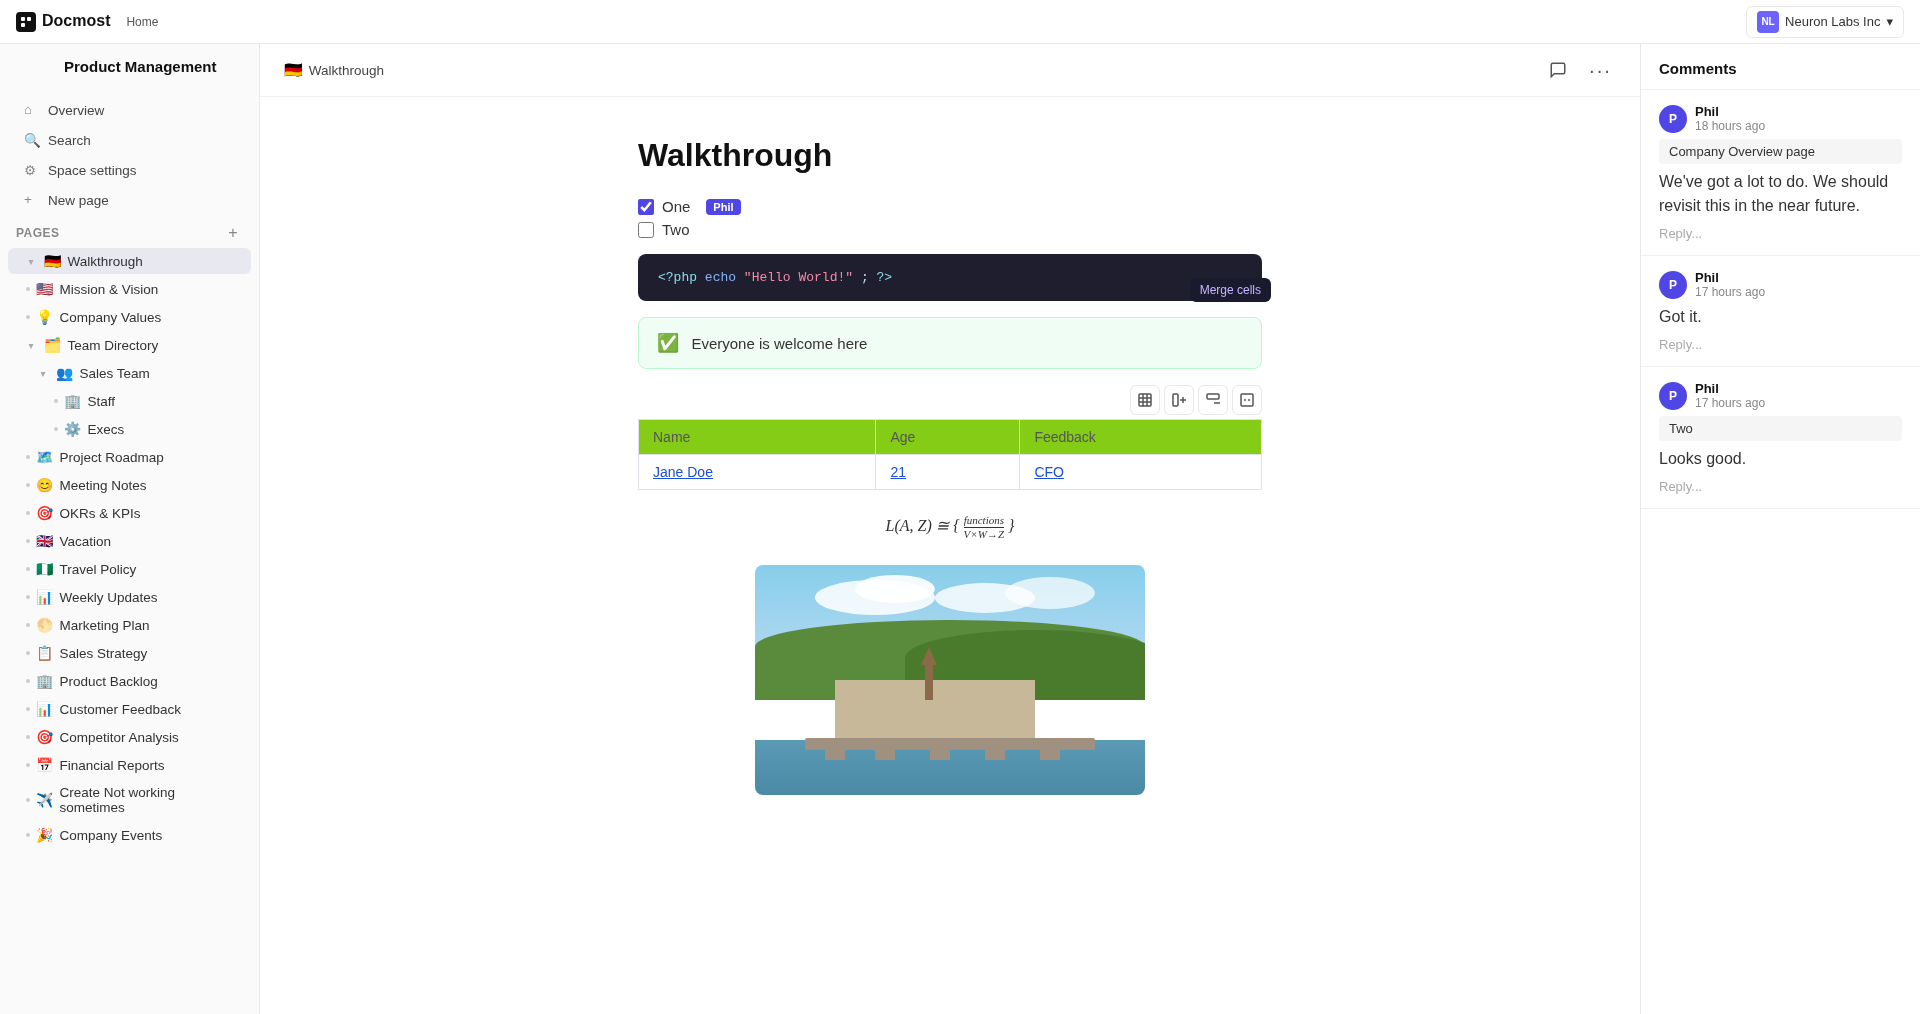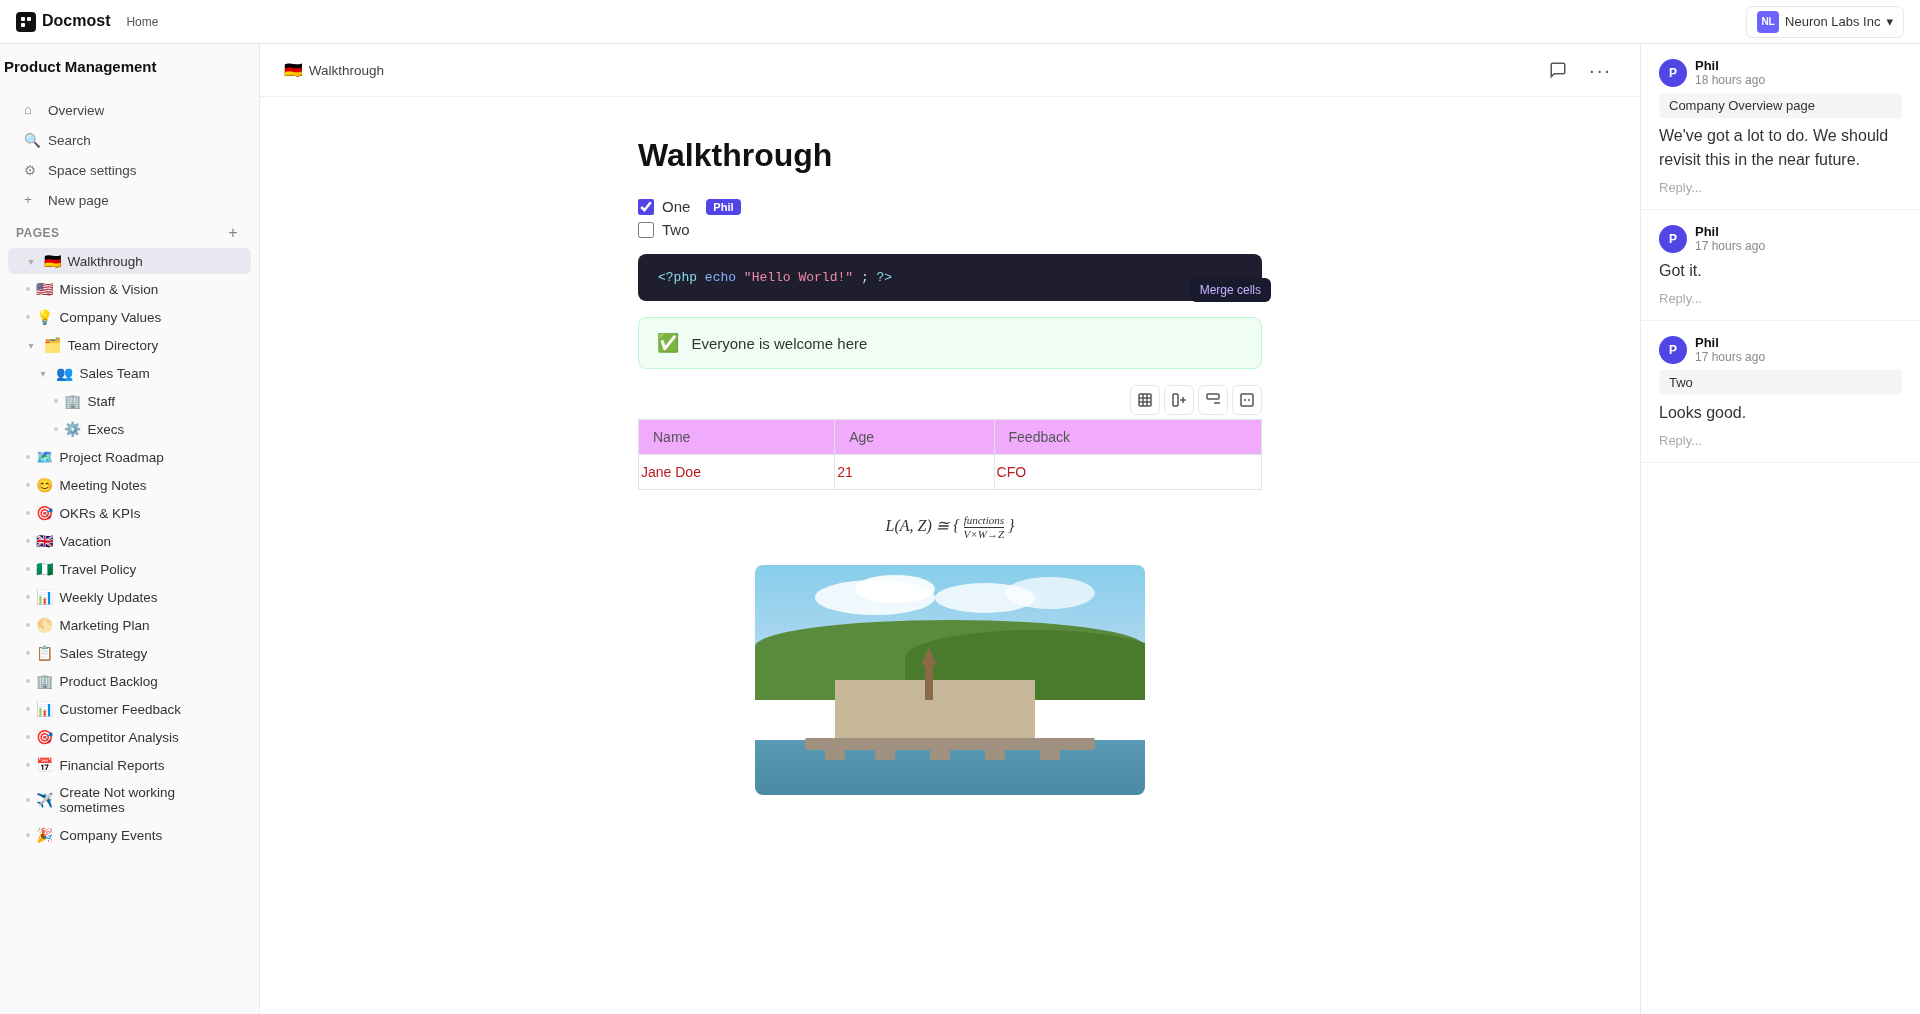--- a/index.html
+++ b/index.html
@@ -13,21 +13,21 @@
     .topbar-nav { color: #555; font-size: 12px; cursor: pointer; }
     .topbar-right { margin-left: auto; display: flex; align-items: center; gap: 8px; }
     .workspace-badge { display: flex; align-items: center; gap: 6px; padding: 4px 10px; border-radius: 6px; border: 1px solid #e8e8e8; cursor: pointer; font-size: 13px; color: #333; }
     .workspace-avatar { width: 22px; height: 22px; background: #6c63ff; border-radius: 4px; color: white; font-size: 10px; font-weight: 700; display: flex; align-items: center; justify-content: center; }
 
     
     .main-layout { display: flex; flex: 1; overflow: hidden; }
 
     
     .sidebar { width: 260px; border-right: 1px solid #e8e8e8; display: flex; flex-direction: column; overflow-y: auto; flex-shrink: 0; background: #fafafa; }
-    .sidebar-header { padding: 14px 4px 8px; }
+    .sidebar-header { padding: 14px 16px 8px; margin-left: 48px; }
     .sidebar-workspace-title { font-weight: 700; font-size: 15px; color: #111; margin-bottom: 12px; }
     .sidebar-nav-item { display: flex; align-items: center; gap: 8px; padding: 6px 16px; color: #444; cursor: pointer; font-size: 13.5px; border-radius: 6px; margin: 1px 8px; }
     .sidebar-nav-icon { width: 16px; height: 16px; color: #888; flex-shrink: 0; }
     .sidebar-section { display: flex; align-items: center; justify-content: space-between; padding: 8px 16px 4px; }
     .sidebar-section-label { font-size: 12px; color: #888; font-weight: 600; text-transform: uppercase; letter-spacing: 0.04em; }
     .sidebar-section-add { width: 20px; height: 20px; display: flex; align-items: center; justify-content: center; color: #888; cursor: pointer; border-radius: 4px; font-size: 16px; }
 
     
     .page-item { display: flex; align-items: center; gap: 6px; padding: 5px 8px 5px 16px; color: #333; cursor: pointer; font-size: 13.5px; border-radius: 6px; margin: 1px 8px; position: relative; }
     .page-item.active { background: #e8e8f0; font-weight: 500; }
@@ -63,22 +63,22 @@
     .code-normal { color: #cdd6f4; }
     .code-tag { color: #89dceb; }
 
     .callout { display: flex; align-items: center; gap: 12px; background: #f0fdf4; border-radius: 8px; padding: 14px 18px; margin-bottom: 16px; border: 1px solid #bbf7d0; font-size: 15px; color: #333; position: relative; }
     .callout-icon { color: #22c55e; font-size: 18px; }
     .merge-cells-tooltip { position: absolute; right: -10px; top: -40px; background: #1a1a2e; color: #c4b5fd; font-size: 12px; padding: 5px 10px; border-radius: 6px; white-space: nowrap; }
     .table-tools { display: flex; gap: 4px; margin-top: 8px; margin-bottom: 4px; justify-content: flex-end; }
     .table-tool-btn { width: 30px; height: 30px; border: 1px solid #e8e8e8; background: white; border-radius: 6px; cursor: pointer; display: flex; align-items: center; justify-content: center; font-size: 13px; color: #555; }
 
     .doc-table { width: 100%; border-collapse: collapse; margin-bottom: 16px; font-size: 14px; }
-    .doc-table th { background: #f0abfc; color: #555; font-weight: 500; text-align: left; padding: 9px 14px; border: 1px solid #e0e0e8; }
-    .doc-table td { padding: 9px 2px; border: 1px solid #e0e0e8; color: #b91c1c; }
+    .doc-table th { background: #84cc16; color: #555; font-weight: 500; text-align: left; padding: 9px 14px; border: 1px solid #e0e0e8; }
+    .doc-table td { padding: 9px 14px; border: 1px solid #e0e0e8; color: #1d4ed8; text-decoration: underline; }
 
     .math-display { text-align: center; font-size: 16px; color: #333; margin: 24px 0; font-style: italic; }
 
     
     .comments-panel { width: 280px; border-left: 1px solid #e8e8e8; overflow-y: auto; flex-shrink: 0; background: #fff; }
     .comments-header { padding: 16px 18px 12px; font-weight: 700; font-size: 15px; color: #111; border-bottom: 1px solid #f0f0f0; }
     .comment-thread { padding: 14px 18px; border-bottom: 1px solid #f0f0f0; }
     .comment-author-row { display: flex; align-items: center; gap: 8px; margin-bottom: 6px; }
     .comment-avatar { width: 28px; height: 28px; background: #4f46e5; border-radius: 50%; color: white; font-size: 12px; font-weight: 700; display: flex; align-items: center; justify-content: center; flex-shrink: 0; }
     .comment-author { font-weight: 600; font-size: 13px; color: #111; }
@@ -389,20 +389,21 @@
             <div style="position:absolute;bottom:35px;left:230px;width:20px;height:22px;background:#a09080"></div>
             <div style="position:absolute;bottom:35px;left:285px;width:20px;height:22px;background:#a09080"></div>
           </div>
         </div>
 
       </div>
     </div>
   </div>
 
   <div class="comments-panel">
+    <div class="comments-header">Comments</div>
 
     <div class="comment-thread">
       <div class="comment-author-row">
         <div class="comment-avatar">P</div>
         <div>
           <div class="comment-author">Phil</div>
           <div class="comment-time">18 hours ago</div>
         </div>
       </div>
       <div class="comment-quote">Company Overview page</div>

